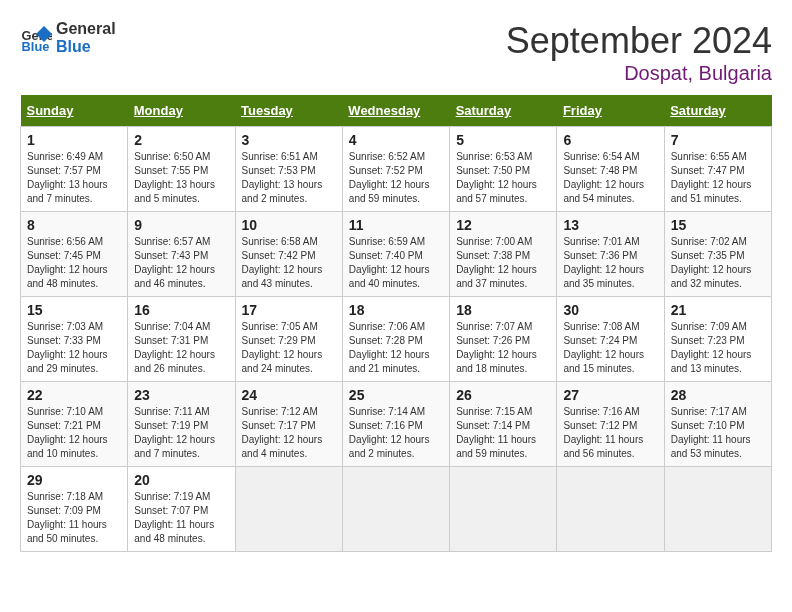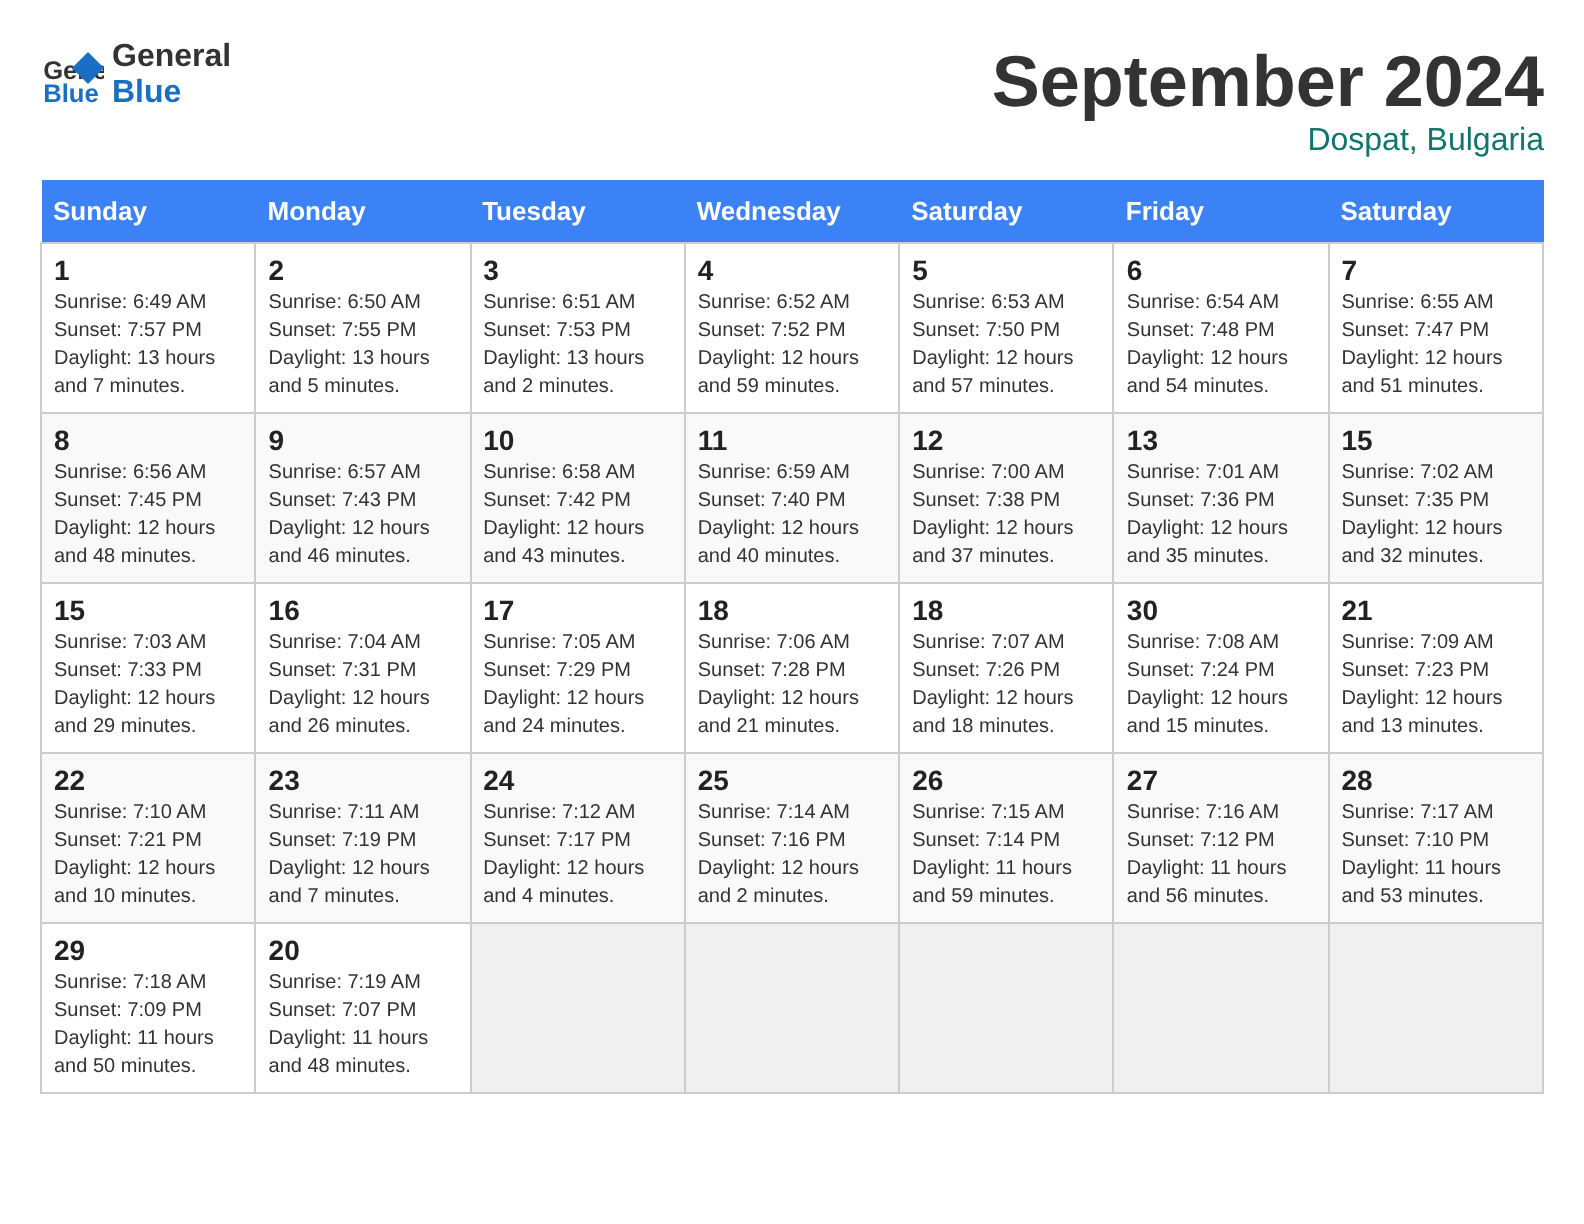--- a/index.html
+++ b/index.html
@@ -23,39 +23,40 @@
     }
     .logo-icon {
       width: 32px;
       height: 32px;
     }
     .title-section {
       text-align: right;
     }
     .month-title {
       font-size: 36px;
-      font-weight: bold;
+      font-weight: normal;
       color: #333;
     }
     .location-title {
-      font-size: 16px;
-      color: #0f766e;
+      font-size: 20px;
+      color: #701a75;
     }
     table {
       width: 100%;
       border-collapse: collapse;
       font-size: 11px;
     }
     thead tr th {
-      background-color: #3b82f6;
+      background-color: #4d7c0f;
       color: #fff;
       padding: 8px 6px;
       text-align: left;
       font-size: 13px;
       font-weight: bold;
+      text-decoration: underline;
     }
     tbody tr td {
       border: 1px solid #ccc;
       vertical-align: top;
       padding: 5px 6px;
       width: calc(100% / 7);
       height: 85px;
       background: #fff;
     }
     tbody tr:nth-child(even) td {

